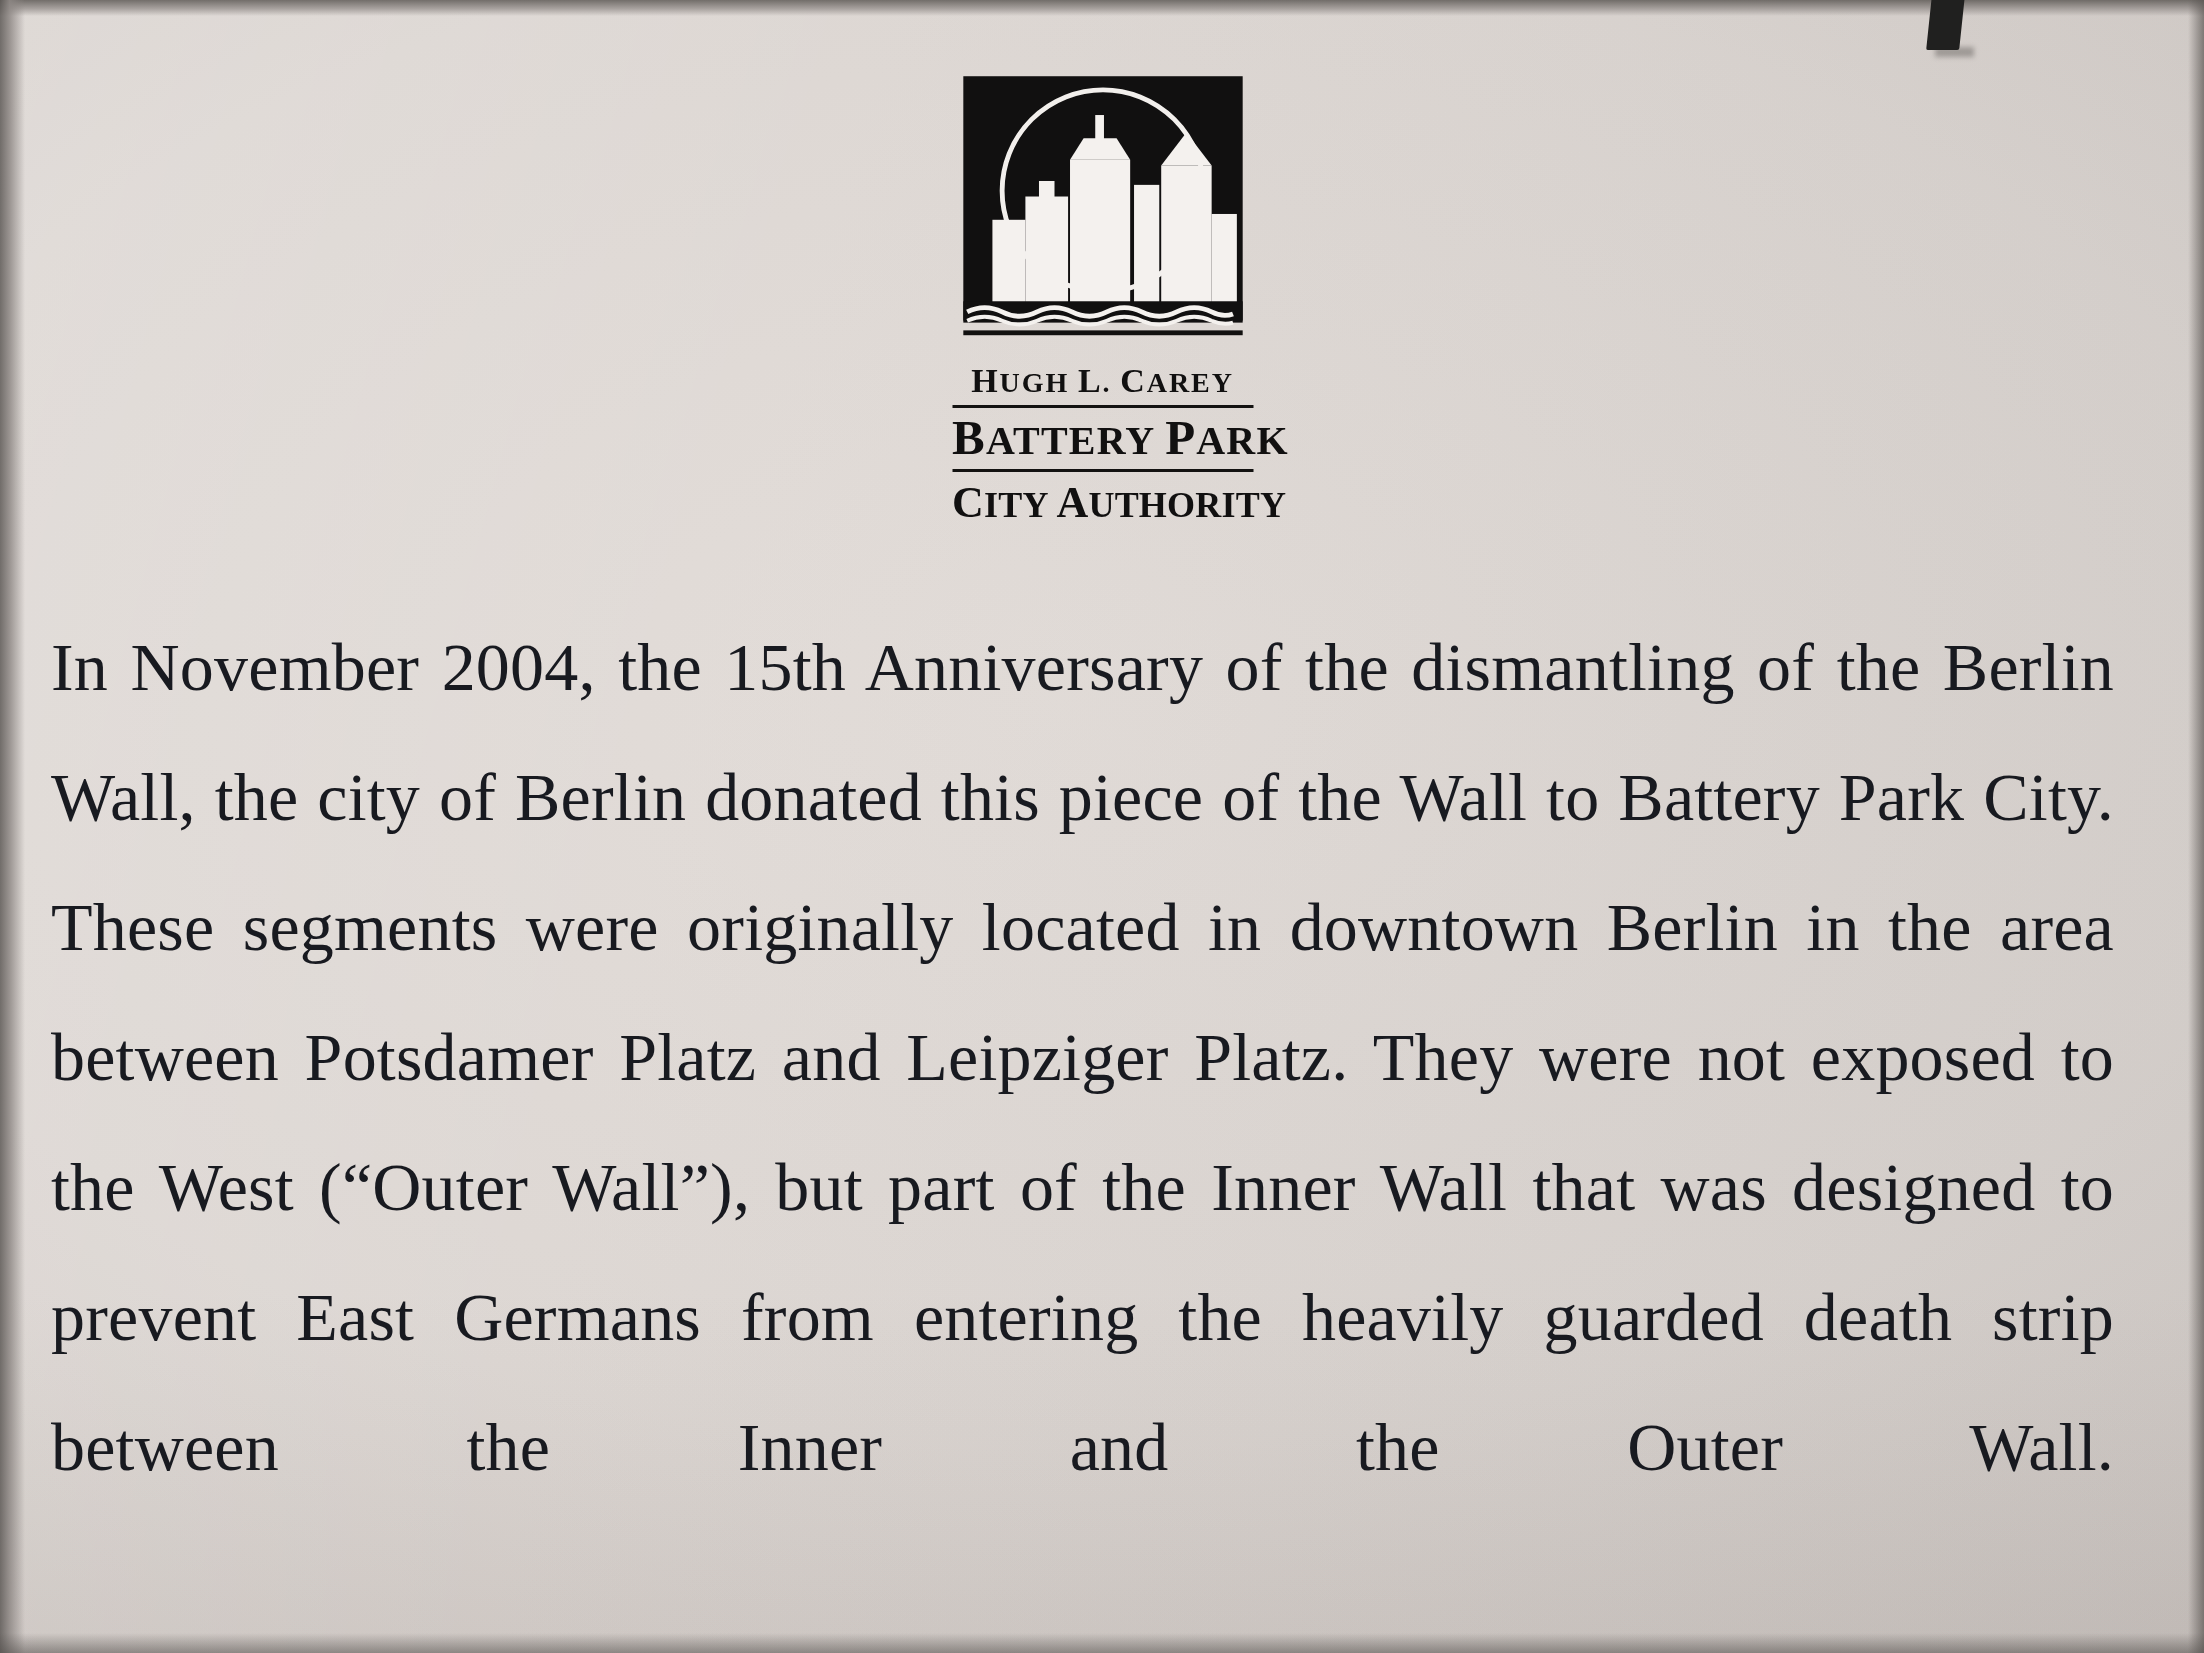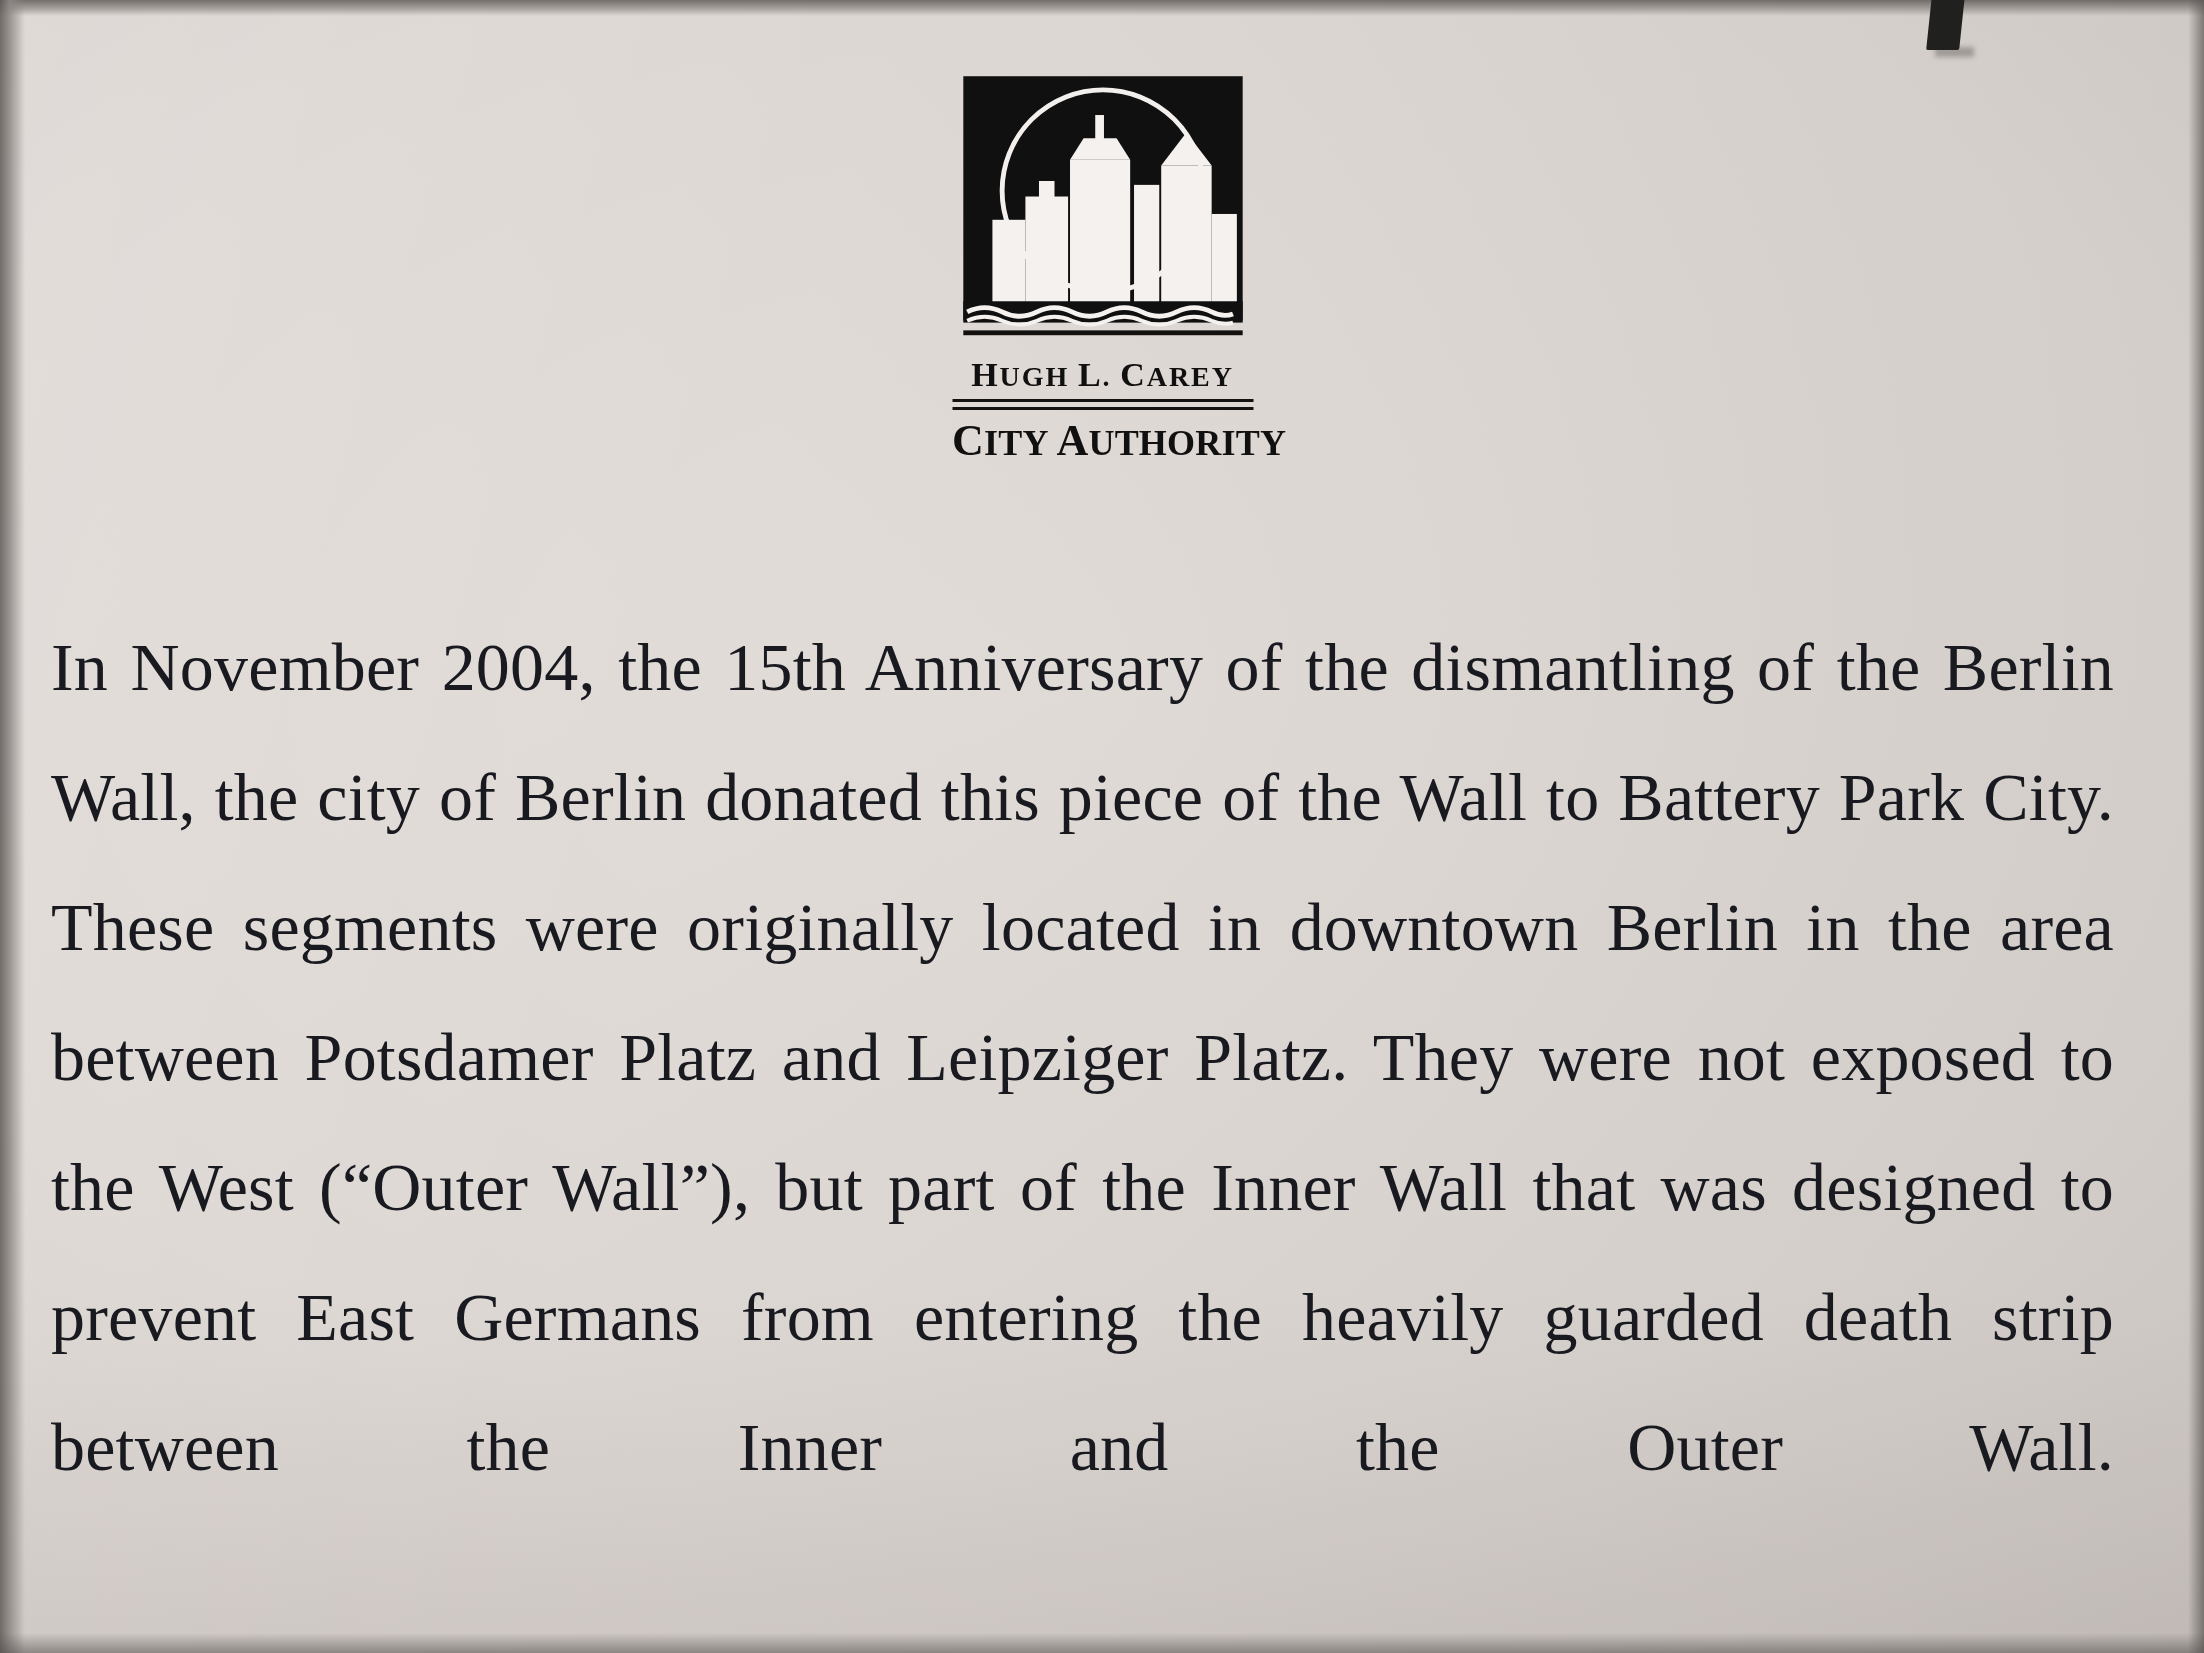--- a/index.html
+++ b/index.html
@@ -100,21 +100,21 @@
 
   .logo-mark {
     width: 291px;
     height: 274px;
     margin: 0 auto;
     display: block;
   }
 
   .logo-text {
     width: 301px;
-    margin: 8px auto 0 auto;
+    margin: 14px auto 0 auto;
     color: #111010;
   }
 
   .logo-line {
     display: block;
     line-height: 1.0;
     white-space: nowrap;
   }
 
   .line-rule {
@@ -221,20 +221,21 @@
       <rect x="6" y="232" width="288" height="22" fill="#111010"></rect>
       <path d="M10 243 q18 -9 36 0 q18 9 36 0 q18 -9 36 0 q18 9 36 0 q18 -9 36 0 q18 9 36 0 q18 -9 36 0 q12 6 22 2" fill="none" stroke="#f4f1ee" stroke-width="5"></path>
       <path d="M10 252 q18 -8 36 0 q18 8 36 0 q18 -8 36 0 q18 8 36 0 q18 -8 36 0 q18 8 36 0 q18 -8 36 0 q12 5 22 2" fill="none" stroke="#f4f1ee" stroke-width="4"></path>
 
       <rect x="6" y="262" width="288" height="5" fill="#121110"></rect>
     </svg>
 
     <div class="logo-text">
       <span class="logo-line logo-line-1"><span class="big">H</span>UGH <span class="big">L</span>. <span class="big">C</span>AREY</span>
       <div class="line-rule"></div>
+      <span class="logo-line logo-line-2"><span class="big">B</span>ATTERY <span class="big">P</span>ARK</span>
       <div class="line-rule"></div>
       <span class="logo-line logo-line-3"><span class="big">C</span>ITY <span class="big">A</span>UTHORITY</span>
     </div>
   </div>
 
   <div id="body-text">
     <p>In November 2004, the 15th Anniversary of the dismantling of the Berlin Wall, the city of Berlin donated this piece of the Wall to Battery Park City. These segments were originally located in downtown Berlin in the area between Potsdamer Platz and Leipziger Platz. They were not exposed to the West (“Outer Wall”), but part of the Inner Wall that was designed to prevent East Germans from entering the heavily guarded death strip between the Inner and the Outer Wall.</p>
   </div>
 
 </div>

